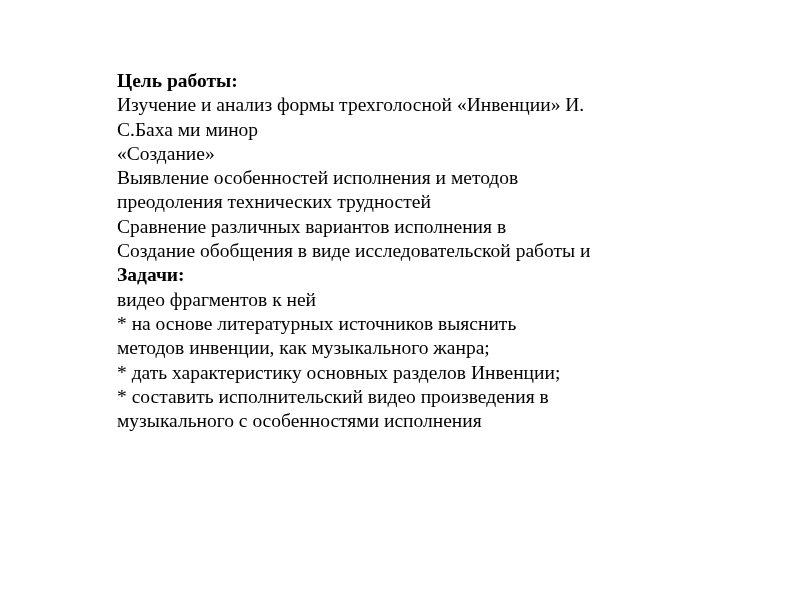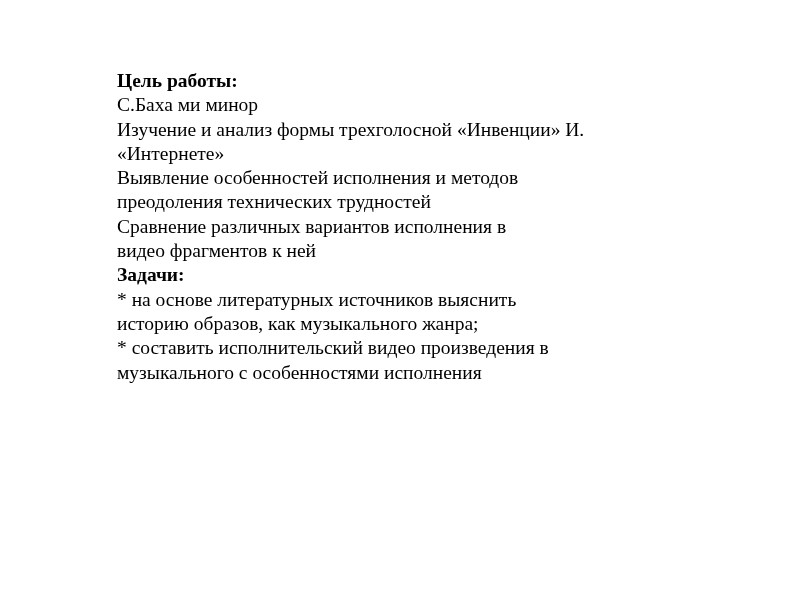--- a/index.html
+++ b/index.html
@@ -32,29 +32,31 @@
   }
 </style>
 </head>
 <body>
 
 <div class="slide">
   <div class="text-block">
 
     <div class="line heading">Цель работы:</div>
 
+    <div class="line">Изучение и анализ формы трехголосной «Инвенции» И.</div>
     <div class="line">С.Баха ми минор</div>
-    <div class="line">Изучение и анализ формы трехголосной «Инвенции» И.</div>
-    <div class="line">«Интернете»</div>
+    <div class="line">«Создание»</div>
     <div class="line">Выявление особенностей исполнения и методов</div>
     <div class="line">преодоления технических трудностей</div>
     <div class="line">Сравнение различных вариантов исполнения в</div>
+    <div class="line">Создание обобщения в виде исследовательской работы и</div>
+    <div class="line heading">Задачи:</div>
+
     <div class="line">видео фрагментов к ней</div>
 
-    <div class="line heading">Задачи:</div>
-
     <div class="line">* на основе литературных источников выяснить</div>
-    <div class="line">историю образов, как музыкального жанра;</div>
+    <div class="line">методов инвенции, как музыкального жанра;</div>
+    <div class="line">* дать характеристику основных разделов Инвенции;</div>
     <div class="line">* составить исполнительский видео произведения в</div>
     <div class="line">музыкального с особенностями исполнения</div>
 
   </div>
 </div>
 
 </body></html>

